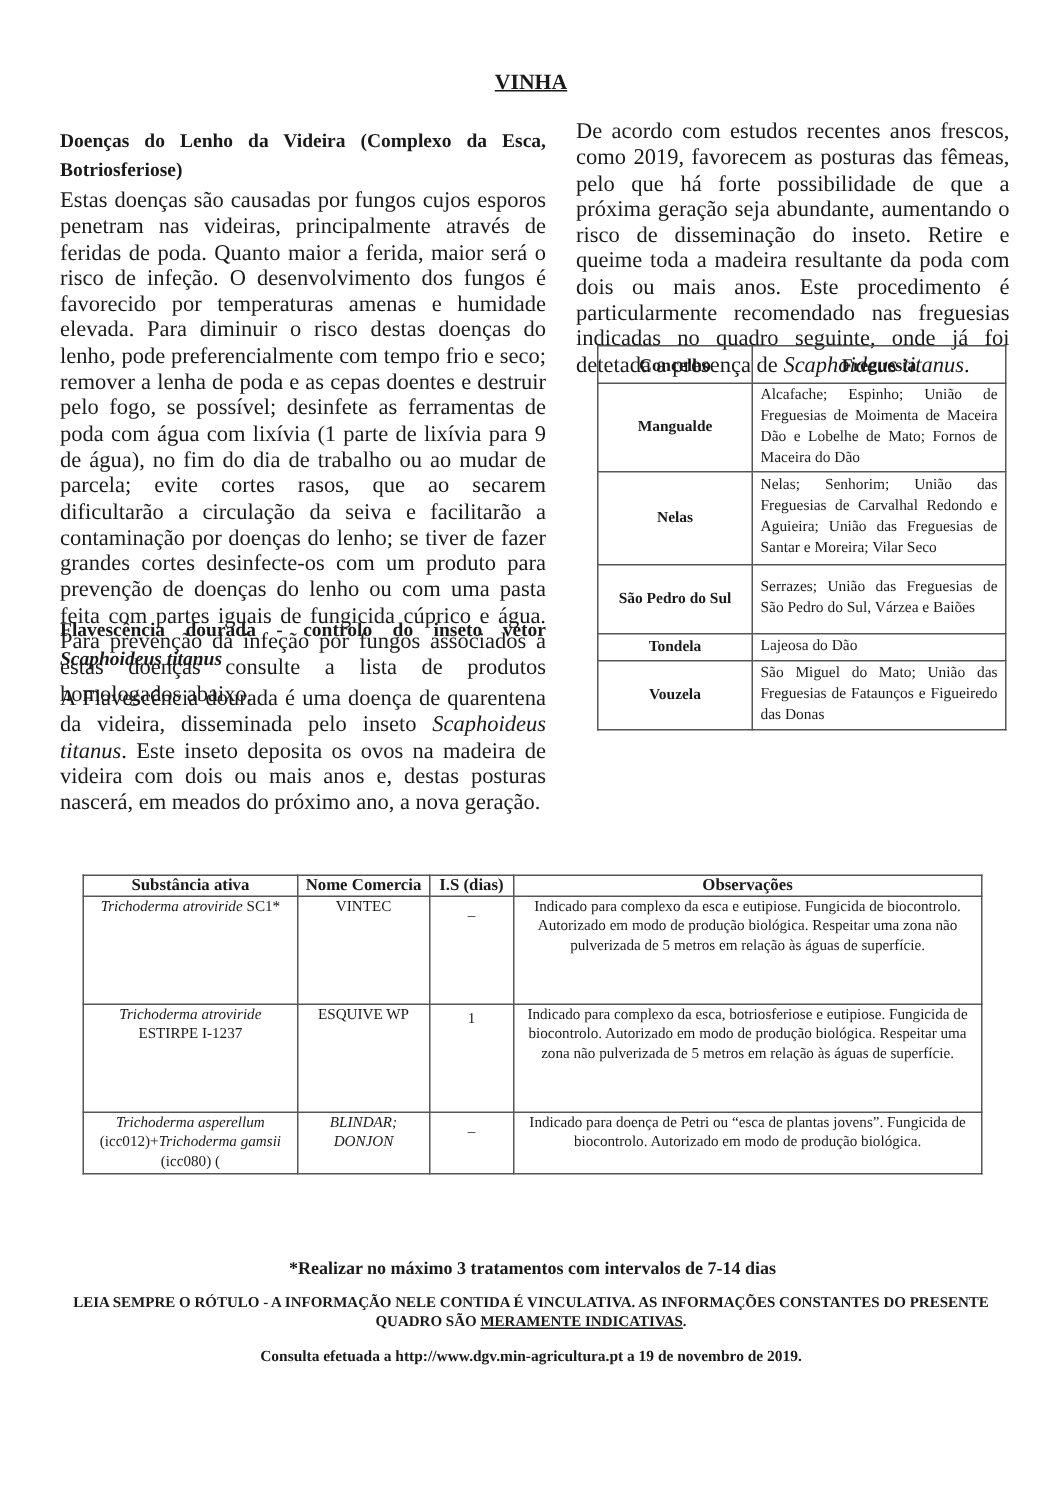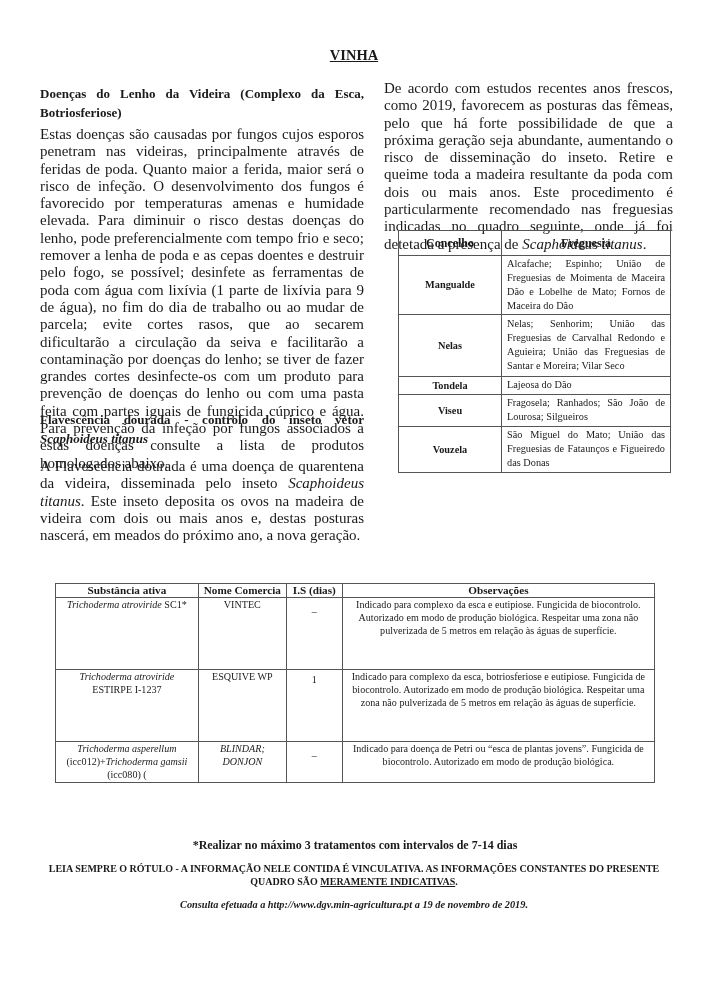--- a/index.html
+++ b/index.html
@@ -21,21 +21,21 @@
   .tbl-freg td.freg { text-align:justify; text-align-last:left; line-height:13.9px;margin-top:12px; }
 
   .tbl-prod { left:55px; top:583px; width:600px; font-size:10.1px; }
   .tbl-prod th, .tbl-prod td { border:1px solid #555; text-align:center; vertical-align:top; padding:0 4px; line-height:13.2px; }
   .tbl-prod th { font-size:11.2px; font-weight:bold; line-height:13px; }
   .tbl-prod td.is { vertical-align:top; padding-top:3px; }
 
   .footnote { left:55px; width:600px; top:838px; text-align:center; font-weight:bold; font-size:12px; }
   .warning { left:40px; width:628px; top:862px; text-align:center; font-weight:bold; font-size:10px; line-height:13px; }
   .warning u { text-decoration:underline; }
-  .consulta { left:40px; width:628px; top:899px; text-align:center; font-weight:bold; font-size:10.3px;font-style:italic; }
+  .consulta { left:40px; width:628px; top:899px; text-align:center; font-weight:bold; font-size:10.3px; }
 </style>
 </head>
 <body>
 
 <div class="abs title">VINHA</div>
 
 <div class="abs col-left h2" style="top:84px;">Doenças do Lenho da Videira (Complexo da Esca, Botriosferiose)</div>
 <div class="abs col-left para" style="top:126px;">Estas doenças são causadas por fungos cujos esporos penetram nas videiras, principalmente através de feridas de poda. Quanto maior a ferida, maior será o risco de infeção. O desenvolvimento dos fungos é favorecido por temperaturas amenas e humidade elevada. Para diminuir o risco destas doenças do lenho, pode preferencialmente com tempo frio e seco; remover a lenha de poda e as cepas doentes e destruir pelo fogo, se possível; desinfete as ferramentas de poda com água com lixívia (1 parte de lixívia para 9 de água), no fim do dia de trabalho ou ao mudar de parcela; evite cortes rasos, que ao secarem dificultarão a circulação da seiva e facilitarão a contaminação por doenças do lenho; se tiver de fazer grandes cortes desinfecte-os com um produto para prevenção de doenças do lenho ou com uma pasta feita com partes iguais de fungicida cúprico e água. Para prevenção da infeção por fungos associados a estas doenças consulte a lista de produtos homologados abaixo.</div>
 
 <div class="abs col-left h2" style="top:410px;">
@@ -58,27 +58,27 @@
   </thead>
   <tbody>
     <tr style="height:58px;">
       <td class="conc">Mangualde</td>
       <td class="freg">Alcafache; Espinho; União de Freguesias de Moimenta de Maceira Dão e Lobelhe de Mato; Fornos de Maceira do Dão</td>
     </tr>
     <tr style="height:62px;">
       <td class="conc">Nelas</td>
       <td class="freg">Nelas; Senhorim; União das Freguesias de Carvalhal Redondo e Aguieira; União das Freguesias de Santar e Moreira; Vilar Seco</td>
     </tr>
+    <tr style="height:46px;">
+      <td class="conc">São Pedro do Sul</td>
+      <td class="freg">Serrazes; União das Freguesias de São Pedro do Sul, Várzea e Baiões</td>
+    </tr>
     <tr style="height:18px;">
       <td class="conc">Tondela</td>
       <td class="freg">Lajeosa do Dão</td>
-    </tr>
-    <tr style="height:32px;">
-      <td class="conc">Viseu</td>
-      <td class="freg">Fragosela; Ranhados; São João de Lourosa; Silgueiros</td>
     </tr>
     <tr style="height:46px;">
       <td class="conc">Vouzela</td>
       <td class="freg">São Miguel do Mato; União das Freguesias de Fataunços e Figueiredo das Donas</td>
     </tr>
   </tbody>
 </table>
 
 <table class="abs tbl-prod">
   <colgroup>

